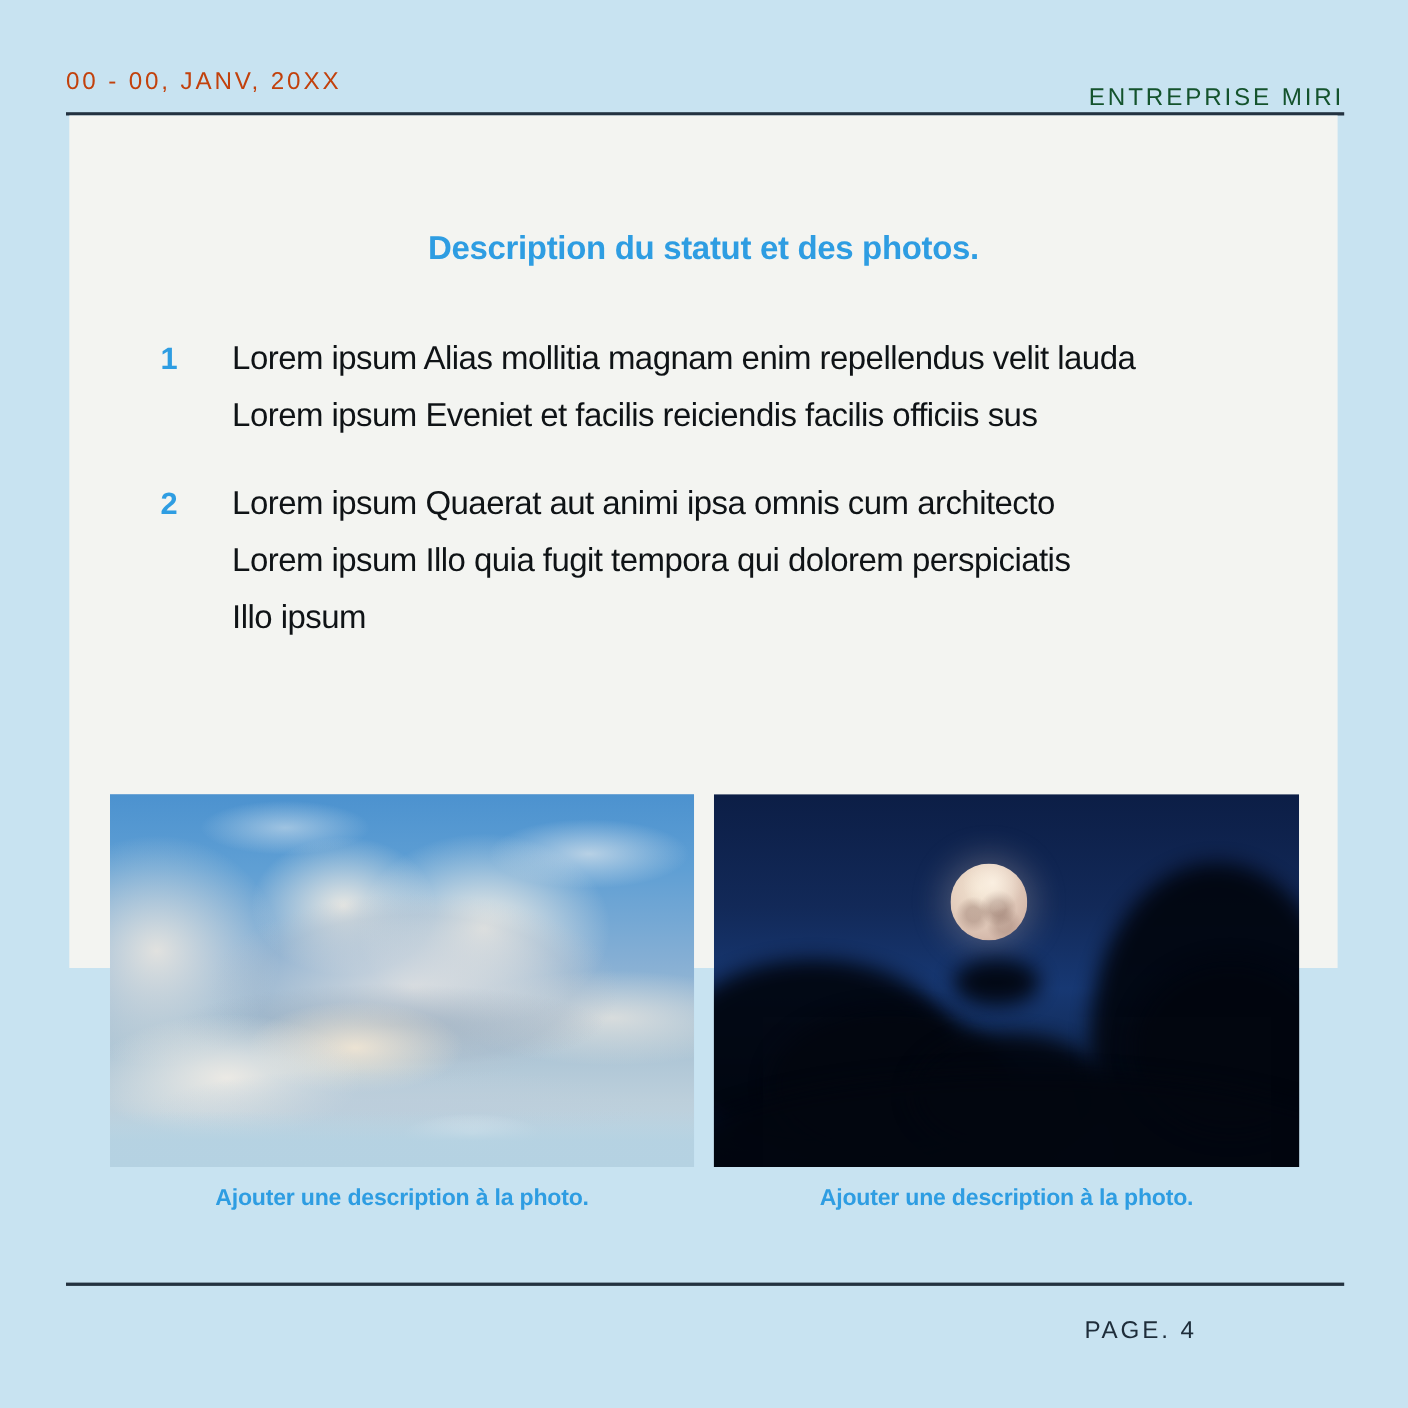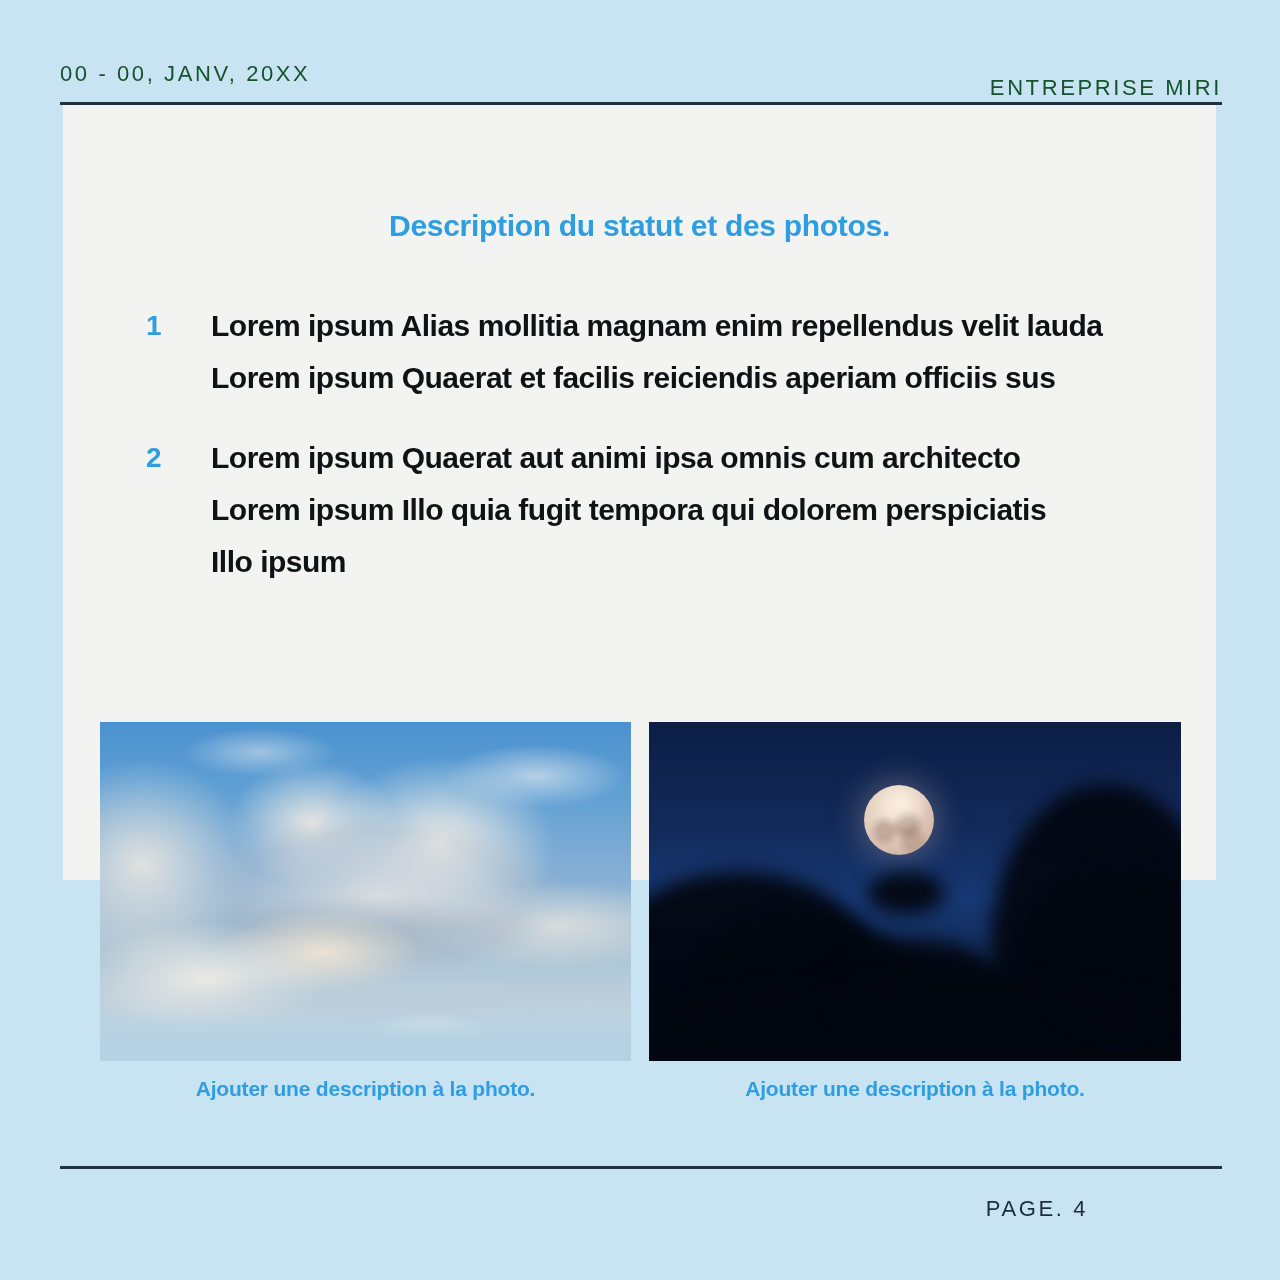--- a/index.html
+++ b/index.html
@@ -8,21 +8,21 @@
     font-family: "Liberation Sans", "DejaVu Sans", sans-serif;
     background: #c8e3f1;
     position: relative;
     overflow: hidden;
   }
   .canvas { position: absolute; inset: 0; width: 1280px; height: 1280px; }
 
   
   .header-left {
     position: absolute; left: 60px; top: 61px;
-    font-size: 22px; letter-spacing: 2.6px; color: #14532d;
+    font-size: 22px; letter-spacing: 2.6px; color: #c2410c;
   }
   .header-right {
     position: absolute; right: 58px; top: 61px;
     font-size: 22px; letter-spacing: 2.6px; color: #14532d; margin-top: 14px;
   }
   .rule { position: absolute; left: 60px; width: 1162px; height: 3px; background: #233240; }
   .rule-top { top: 102px; }
   .rule-bottom { top: 1166px; }
   .page-label {
     position: absolute; left: 0; top: 1196px; width: 1088px;
@@ -42,21 +42,21 @@
   }
   .list-item { position: absolute; left: 0; width: 1153px; }
   .list-item-1 { top: 195px; }
   .list-item-2 { top: 327px; }
   .item-number {
     position: absolute; left: 83px; top: 0;
     font-weight: bold; font-size: 28px; line-height: 52px; color: #2e9de2;
   }
   .item-lines {
     position: absolute; left: 148px; top: 0; width: 960px;
-    font-size: 30px; line-height: 52px; letter-spacing: -0.5px; color: #0f1316; font-weight: bold;
+    font-size: 30px; line-height: 52px; letter-spacing: -0.5px; color: #0f1316;
   }
   .item-line { display: block; }
 
   
   .photo {
     position: absolute; top: 617px; height: 339px;
     overflow: hidden;
   }
   .photo-left { left: 37px; width: 531px; }
   .photo-right { left: 586px; width: 532px; }
@@ -123,21 +123,21 @@
   <div class="rule rule-top"></div>
 
   <div class="card">
 
     <div class="card-title">Description du statut et des photos.</div>
 
     <div class="list-item list-item-1">
       <div class="item-number">1</div>
       <div class="item-lines">
         <span class="item-line">Lorem ipsum Alias mollitia magnam enim repellendus velit lauda</span>
-        <span class="item-line">Lorem ipsum Quaerat et facilis reiciendis aperiam officiis sus</span>
+        <span class="item-line">Lorem ipsum Eveniet et facilis reiciendis facilis officiis sus</span>
       </div>
     </div>
 
     <div class="list-item list-item-2">
       <div class="item-number">2</div>
       <div class="item-lines">
         <span class="item-line">Lorem ipsum Quaerat aut animi ipsa omnis cum architecto</span>
         <span class="item-line">Lorem ipsum Illo quia fugit tempora qui dolorem perspiciatis</span>
         <span class="item-line">Illo ipsum</span>
       </div>

